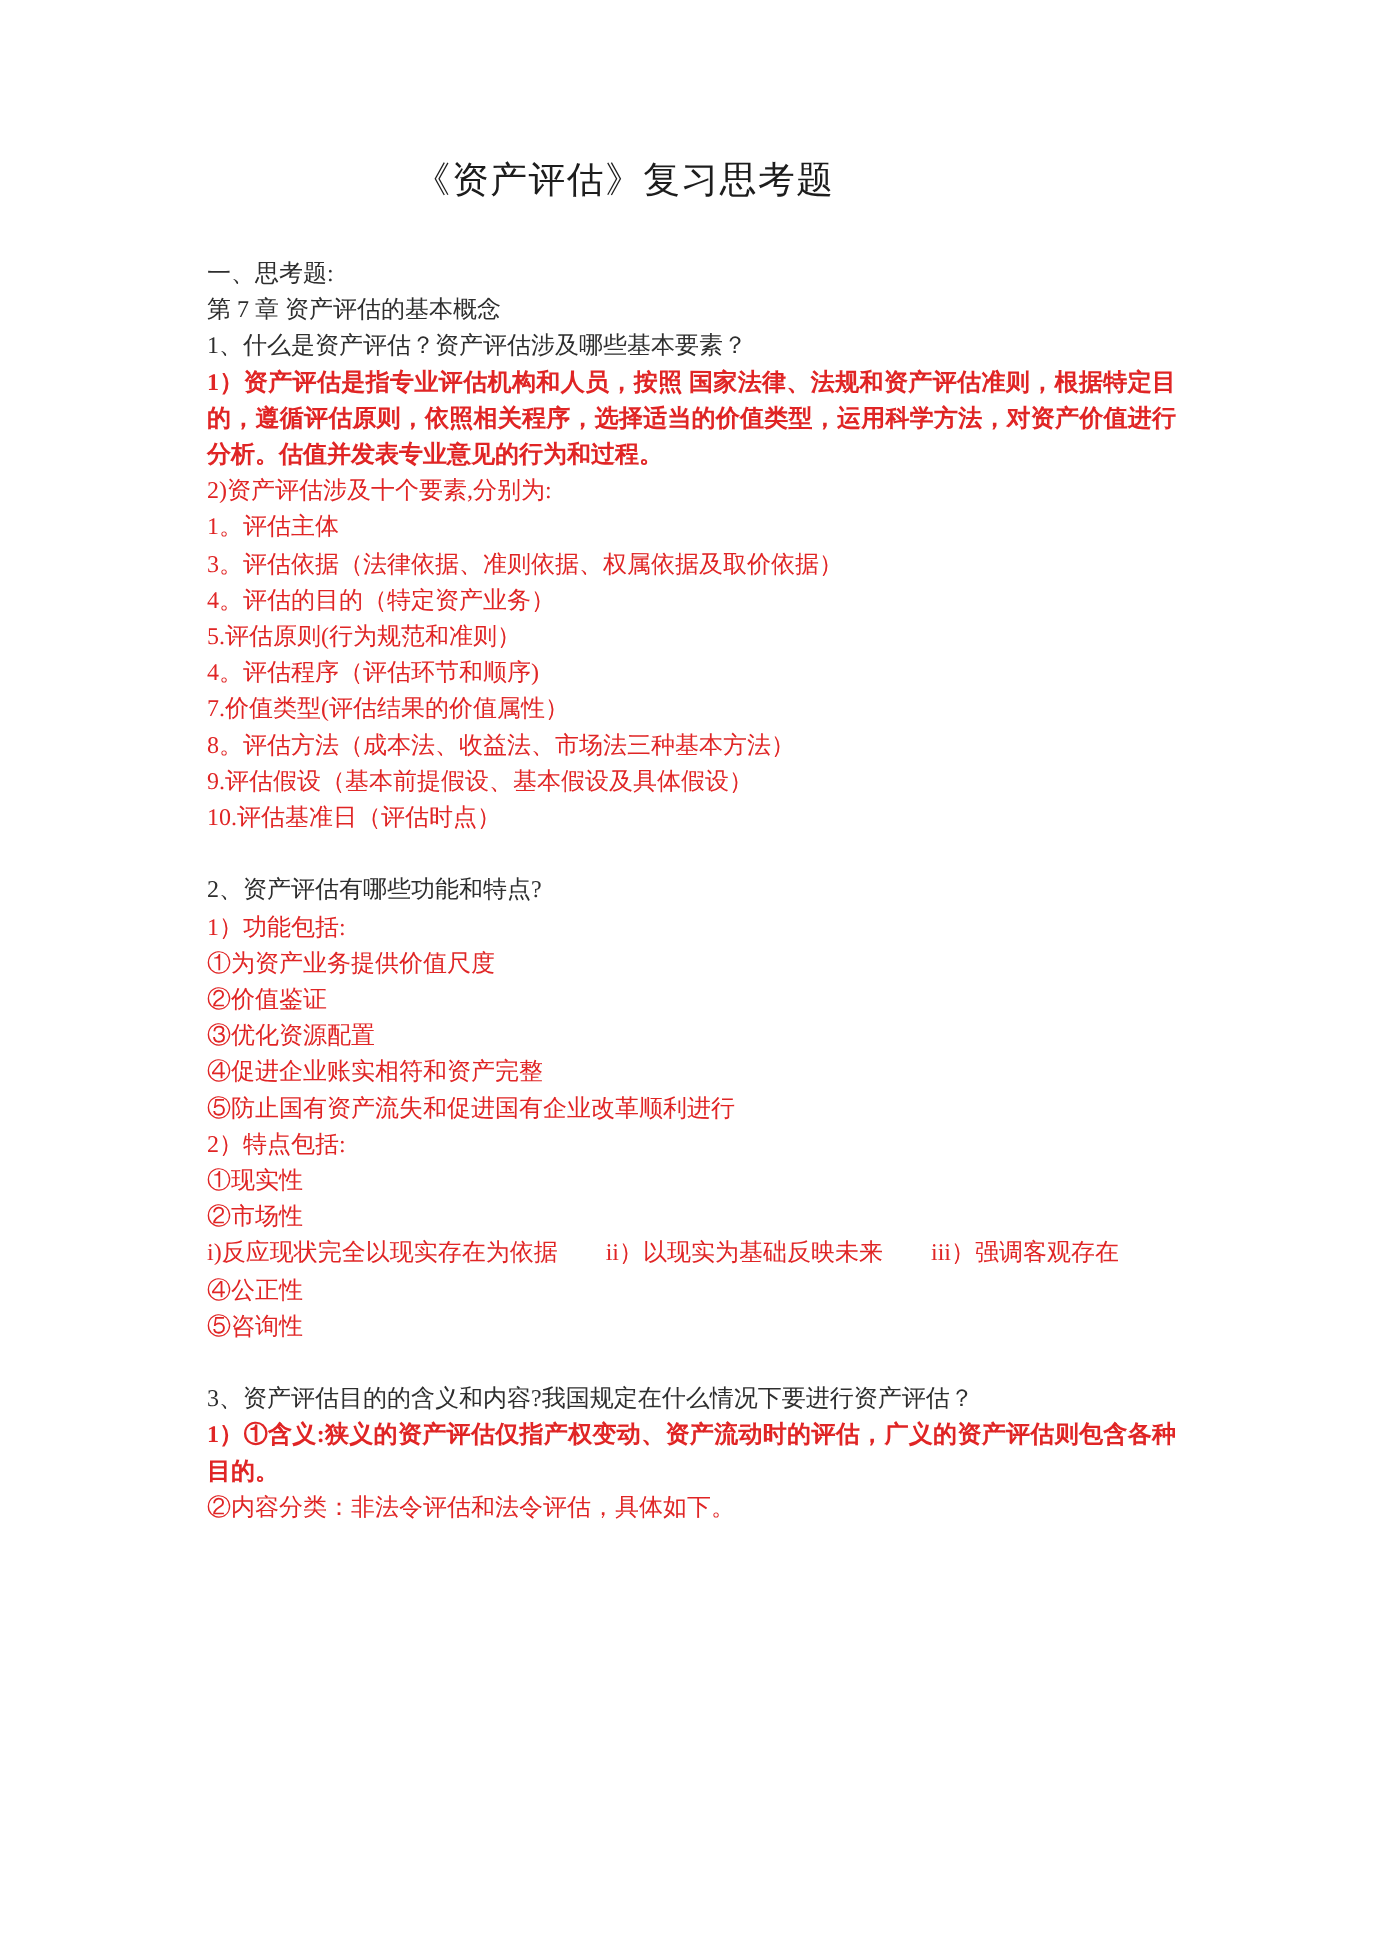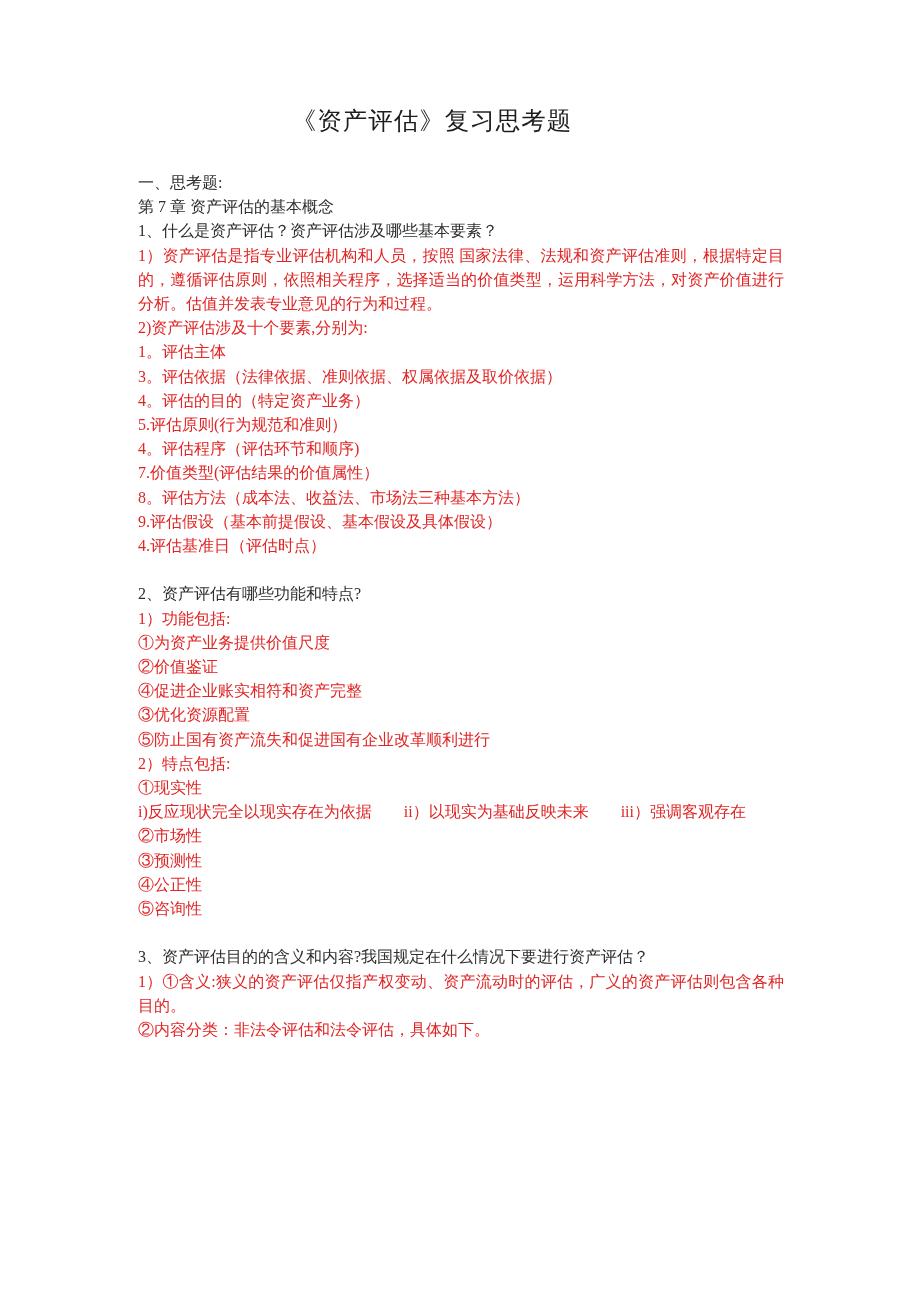--- a/index.html
+++ b/index.html
@@ -11,21 +11,21 @@
     position: relative;
     width: 920px;
     height: 1302px;
     background: #ffffff;
     overflow: hidden;
     font-family: "Liberation Serif", "DejaVu Serif", serif;
   }
   .doc-title {
     position: absolute;
     top: 102px;
-    left: 16px;
+    left: 0;
     width: 808px;
     text-align: center;
     font-size: 24.5px;
     line-height: 38px;
     letter-spacing: 1px;
     color: var(--title, #1d1d1d);
     white-space: pre-wrap;
     padding-left: 12px;
   }
   .content {
@@ -40,20 +40,21 @@
   .line {
     min-height: 24.2px;
     white-space: pre-wrap;
   }
   .line.red {
     color: var(--red, #e02525);
   }
   .line.para {
     text-align: justify;
     text-justify: inter-ideograph;
+    font-weight: bold;
   }
   .line.blank { }
 </style>
 </head>
 <body>
 
 <div class="page">
 
   <div class="doc-title">《资产评估》复习思考题</div>
 
@@ -64,34 +65,33 @@
     <div class="line red para">1）资产评估是指专业评估机构和人员，按照 国家法律、法规和资产评估准则，根据特定目的，遵循评估原则，依照相关程序，选择适当的价值类型，运用科学方法，对资产价值进行分析。估值并发表专业意见的行为和过程。</div>
     <div class="line red">2)资产评估涉及十个要素,分别为:</div>
     <div class="line red">1。评估主体</div>
     <div class="line red">3。评估依据（法律依据、准则依据、权属依据及取价依据）</div>
     <div class="line red">4。评估的目的（特定资产业务）</div>
     <div class="line red">5.评估原则(行为规范和准则）</div>
     <div class="line red">4。评估程序（评估环节和顺序)</div>
     <div class="line red">7.价值类型(评估结果的价值属性）</div>
     <div class="line red">8。评估方法（成本法、收益法、市场法三种基本方法）</div>
     <div class="line red">9.评估假设（基本前提假设、基本假设及具体假设）</div>
-    <div class="line red">4.评估基准日（评估时点）</div>
+    <div class="line red">10.评估基准日（评估时点）</div>
     <div class="line blank"></div>
     <div class="line">2、资产评估有哪些功能和特点?</div>
     <div class="line red">1）功能包括:</div>
     <div class="line red">①为资产业务提供价值尺度</div>
     <div class="line red">②价值鉴证</div>
+    <div class="line red">③优化资源配置</div>
     <div class="line red">④促进企业账实相符和资产完整</div>
-    <div class="line red">③优化资源配置</div>
     <div class="line red">⑤防止国有资产流失和促进国有企业改革顺利进行</div>
     <div class="line red">2）特点包括:</div>
     <div class="line red">①现实性</div>
+    <div class="line red">②市场性</div>
     <div class="line red">i)反应现状完全以现实存在为依据　　ii）以现实为基础反映未来　　iii）强调客观存在</div>
-    <div class="line red">②市场性</div>
-    <div class="line red">③预测性</div>
     <div class="line red">④公正性</div>
     <div class="line red">⑤咨询性</div>
     <div class="line blank"></div>
     <div class="line">3、资产评估目的的含义和内容?我国规定在什么情况下要进行资产评估？</div>
     <div class="line red para">1）①含义:狭义的资产评估仅指产权变动、资产流动时的评估，广义的资产评估则包含各种目的。</div>
     <div class="line red">②内容分类：非法令评估和法令评估，具体如下。</div>
   </div>
 
 </div>
 

